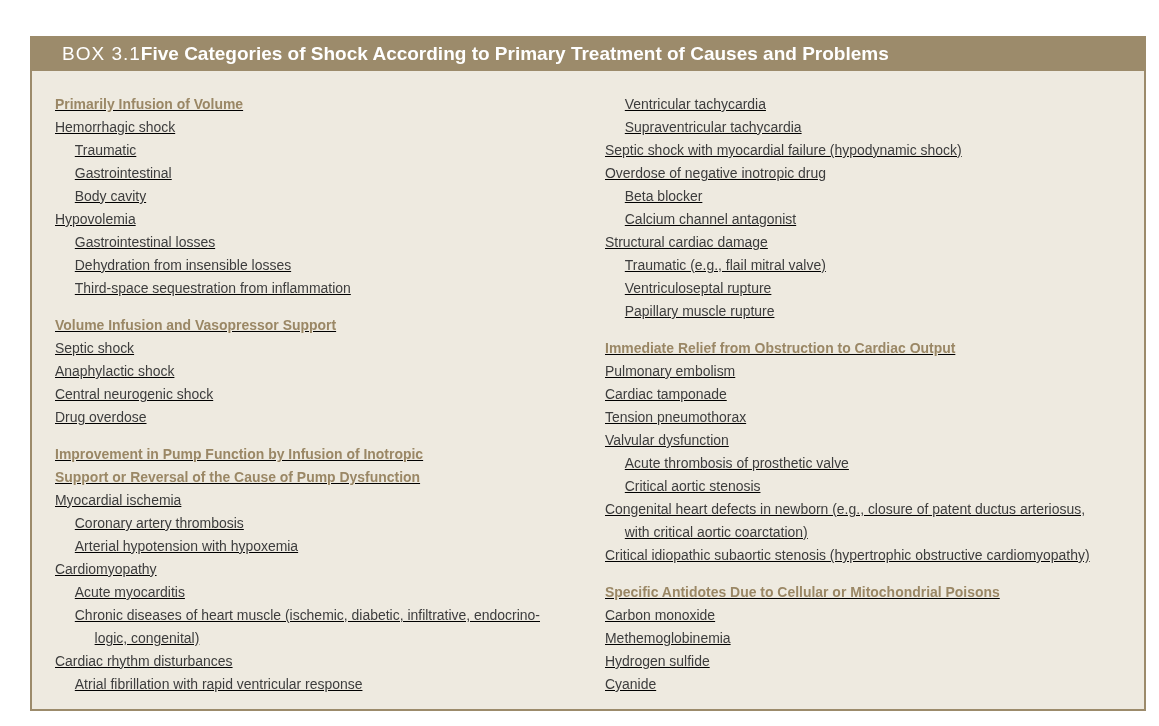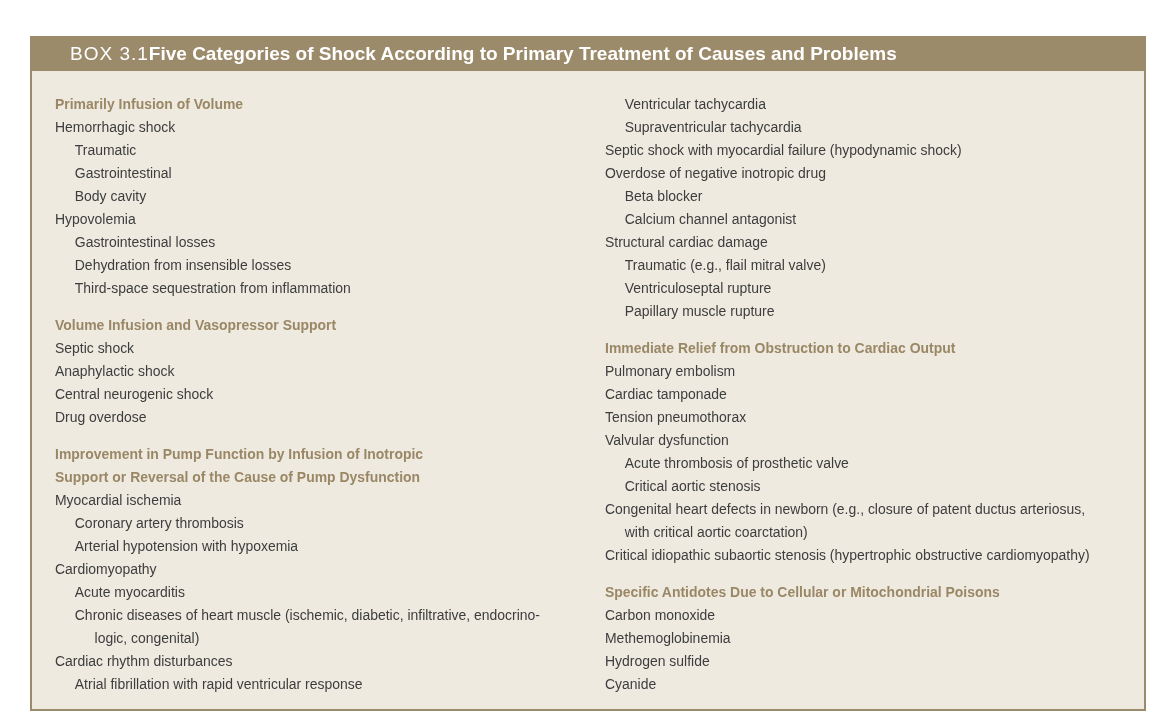--- a/index.html
+++ b/index.html
@@ -17,21 +17,21 @@
     left: 30px;
     top: 36px;
     width: 1116px;
   }
   .box-header {
     background: #9C8B6B;
     color: #ffffff;
     height: 35px;
     display: flex;
     align-items: center;
-    padding: 0 0 0 40px;
+    padding: 0 0 0 32px;
     box-sizing: border-box;
   }
   .box-label {
     font-size: 19px;
     font-weight: 400;
     letter-spacing: 1px;
     white-space: nowrap;
   }
   .box-title {
     font-size: 19px;
@@ -44,20 +44,21 @@
     border-top: none;
     height: 603px;
     padding: 21px 14px 14px 23px;
     box-sizing: content-box;
     overflow: hidden;
   }
   .cols {
     display: flex;
     gap: 24px;
     height: 100%;
+    text-decoration: underline;
   }
   .col {
     flex: 1 1 0;
     min-width: 0;
   }
   .condense {
     width: 111.2%;
     transform: scaleX(0.9);
     transform-origin: 0 0;
   }

